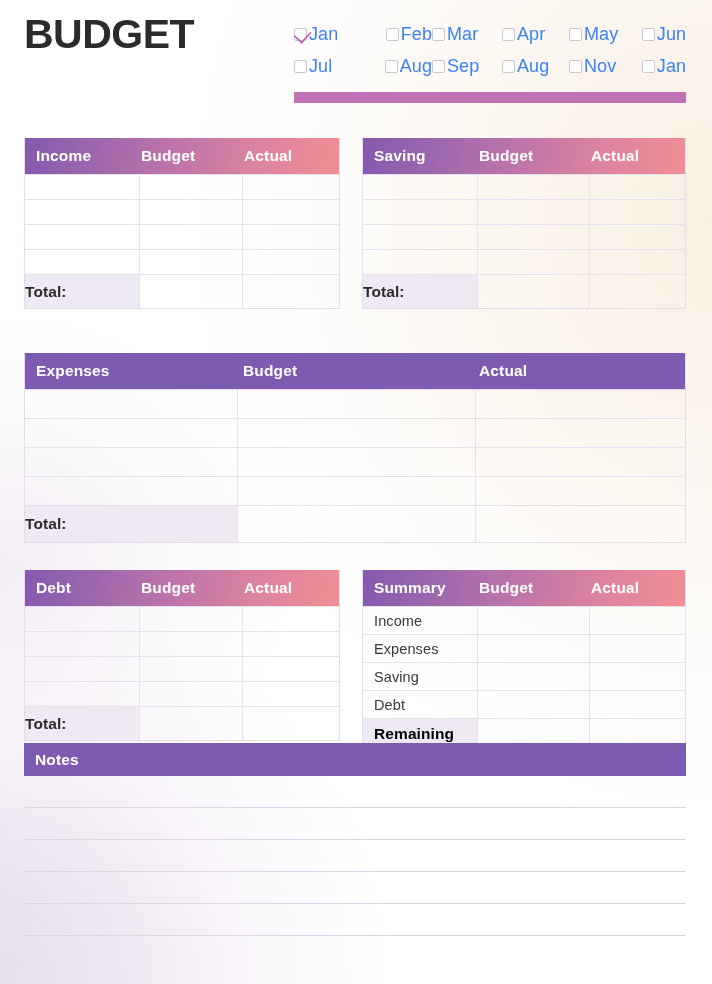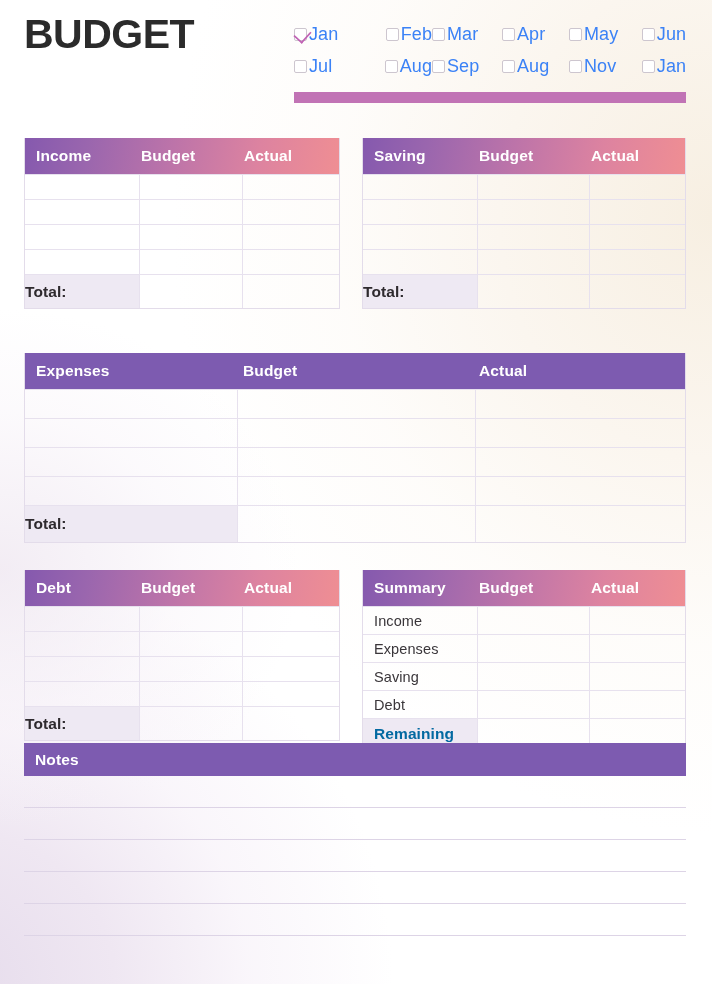--- a/index.html
+++ b/index.html
@@ -243,21 +243,21 @@
     font-size: 14.5px;
     color: #3a363a;
     letter-spacing: 0.1px;
   }
   #tbl-summary .trow.remaining .tcell:first-child {
     background: #eee9f3;
   }
   #tbl-summary .trow.remaining .sum-label {
     font-weight: 700;
     font-size: 15.5px;
-    color: #0369a1;
+    color: #000000;
   }
 
   
   #notes {
     position: absolute;
     left: 24px;
     top: 743px;
     width: 662px;
     text-align: right;
   }

